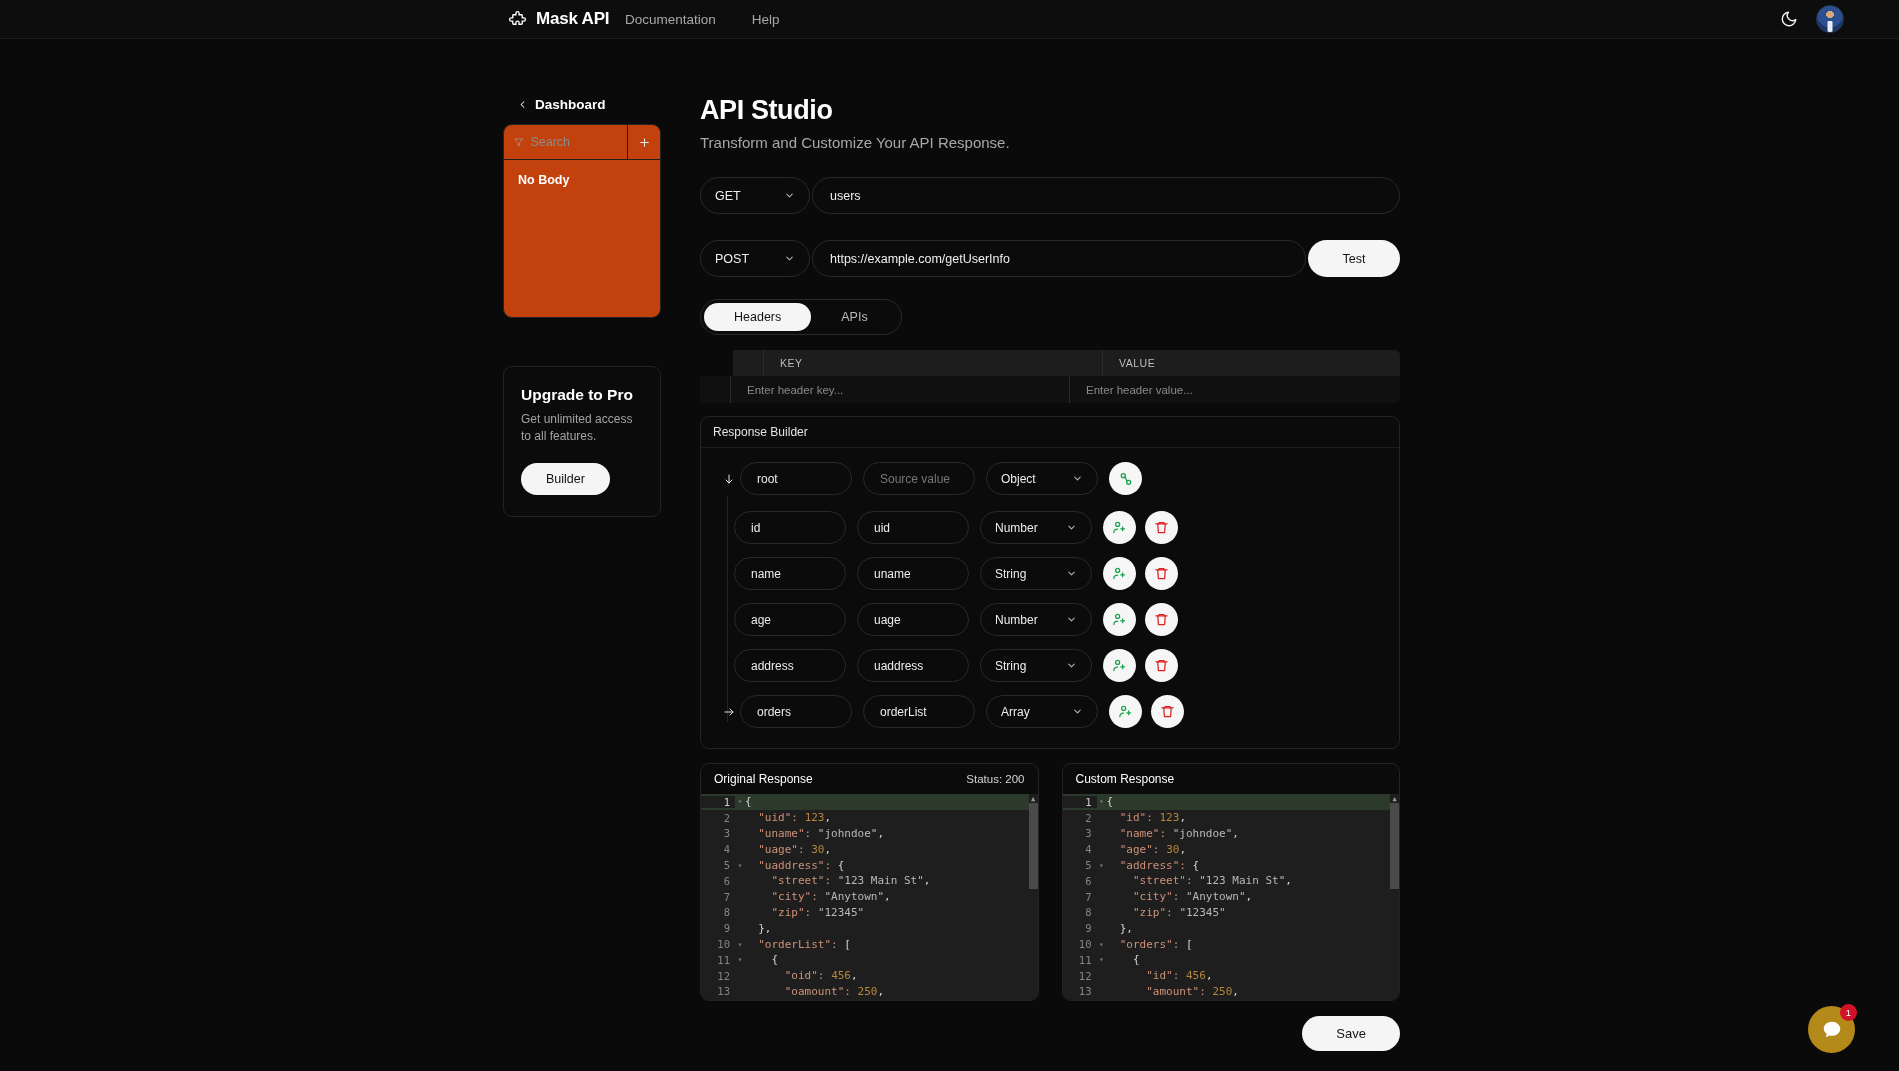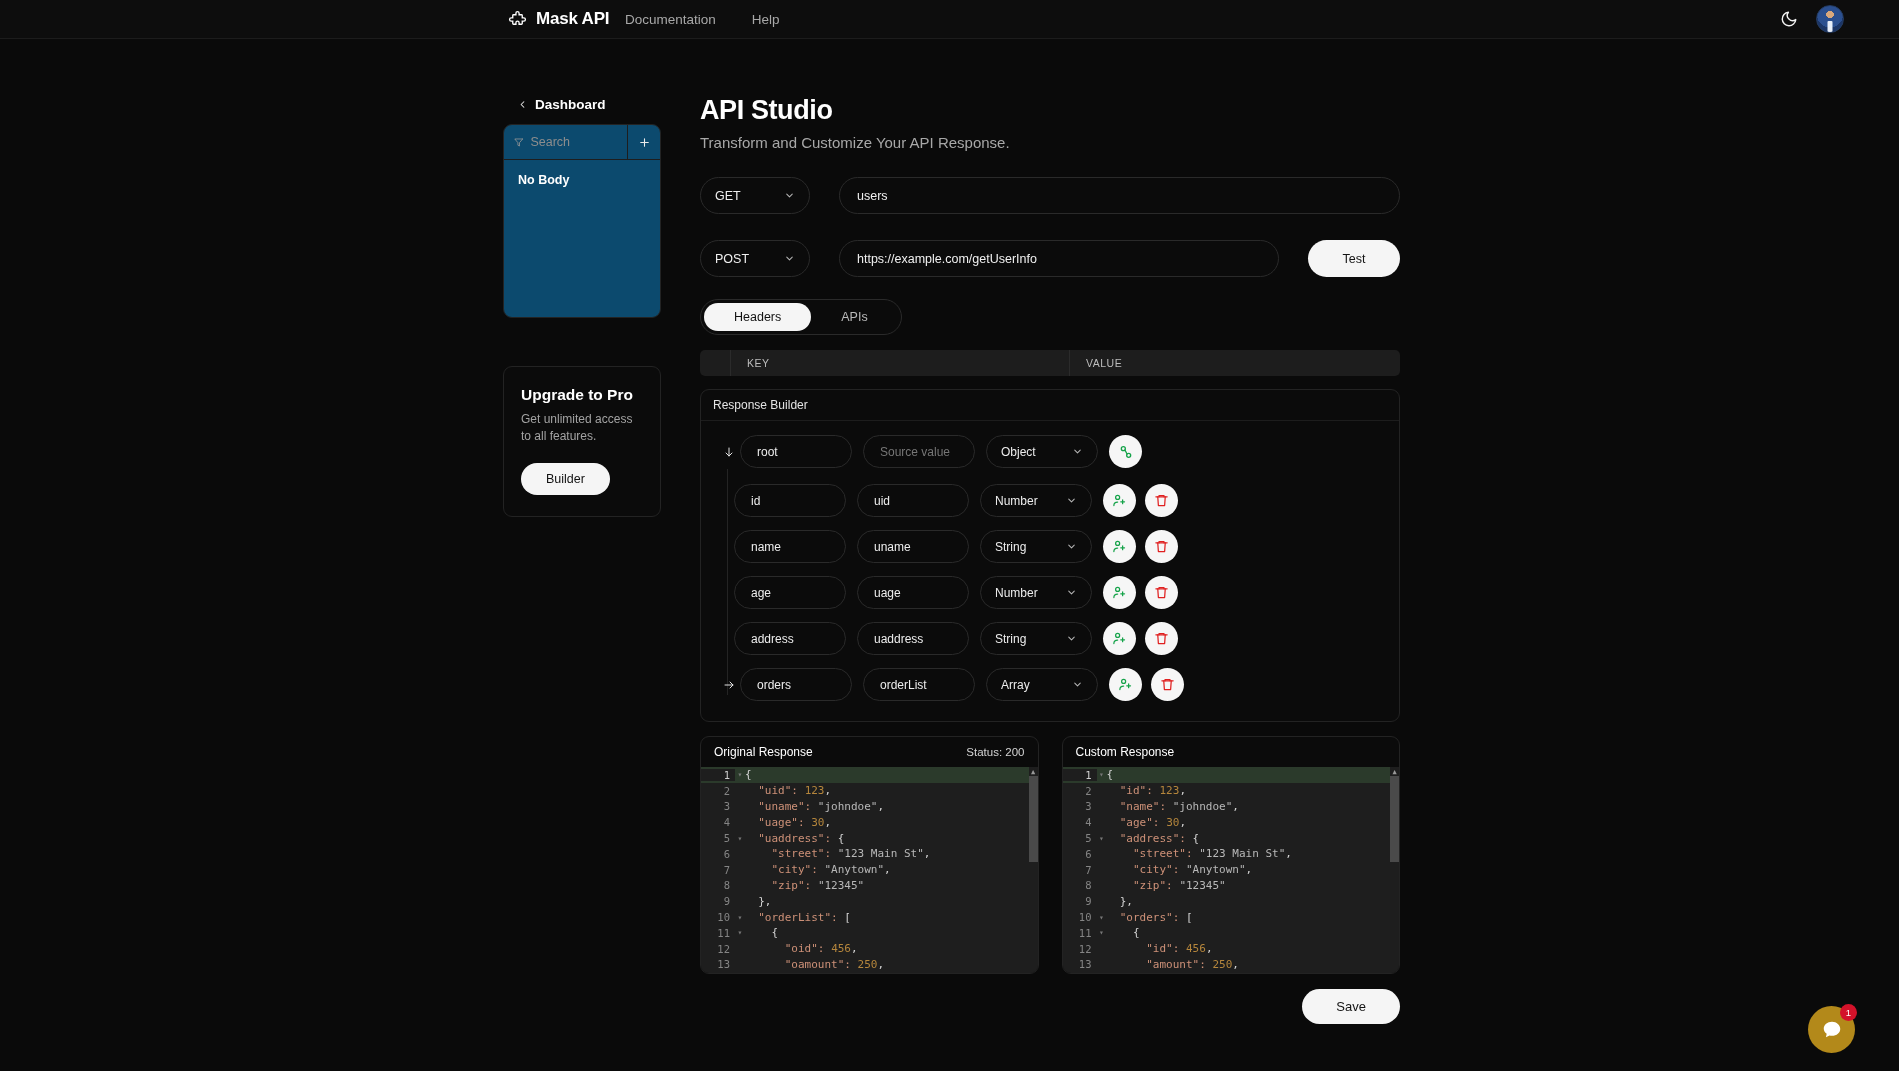--- a/index.html
+++ b/index.html
@@ -52,21 +52,21 @@
   .sidebar { position: absolute; left: 503px; top: 58px; width: 158px; }
   .dash-link {
     display: flex; align-items: center; gap: 7px;
     font-size: 13.5px; font-weight: bold; color: #ffffff;
     margin-left: 14px; margin-bottom: 12px; cursor: pointer;
   }
   .chev-left { width: 11px; height: 11px; display:block; color:#e6e6e6; }
 
   .api-card {
     border: 1px solid #232323; border-radius: 9px;
-    background: #0c4a6e; height: 194px; overflow: hidden;
+    background: #c2410c; height: 194px; overflow: hidden;
   }
   .api-search-row {
     display: flex; align-items: center; height: 35px;
     border-bottom: 1px solid #1e1e1e;
   }
   .api-search-field {
     flex: 1; display: flex; align-items: center; gap: 7px;
     padding-left: 10px; height: 100%;
   }
   .funnel-icon { width: 11px; height: 11px; color: #9a9a9a; display:block; }
@@ -97,21 +97,21 @@
     background: #f5f5f5; color: #111; border: 0; border-radius: 20px;
     font-family: "Liberation Sans", sans-serif;
     font-size: 12.5px; padding: 9px 25px; cursor: pointer;
   }
 
   
   .main { position: absolute; left: 700px; top: 56px; width: 700px; }
   .page-title { font-size: 27px; font-weight: bold; letter-spacing: -0.4px; }
   .page-sub { font-size: 15px; color: #a8a8a8; margin-top: 8px; }
 
-  .req-row { display: flex; align-items: center; gap: 29px; margin-top: 26px; }
+  .req-row { display: flex; align-items: center; gap: 2px; margin-top: 26px; }
   .method-select {
     width: 110px; height: 37px; border: 1px solid #2a2a2a; border-radius: 20px;
     background: #0b0b0b; color: #f0f0f0;
     font-family: "Liberation Sans", sans-serif; font-size: 12.5px;
     padding: 0 14px; display: flex; align-items: center;
     justify-content: space-between; cursor: pointer;
   }
   .chev-dn { width: 11px; height: 11px; color: #b6b6b6; display:block; }
   .url-input {
     flex: 1; height: 37px; border: 1px solid #2a2a2a; border-radius: 20px;
@@ -133,21 +133,21 @@
   }
   .tab {
     padding: 7px 30px; border-radius: 18px; font-size: 12.5px;
     color: #b9b9b9; cursor: pointer; border: 0; background: transparent;
     font-family: "Liberation Sans", sans-serif;
   }
   .tab.active { background: #f5f5f5; color: #121212; }
 
   .hdr-table { margin-top: 15px; border-radius: 5px; overflow: hidden; }
   .hdr-head {
-    display: flex; background: #1d1d1d; height: 26px; align-items: center;
+    display: flex; background: #1d1d1d; height: 26px; align-items: center; margin-left: 33px;
   }
   .hdr-body { display: flex; background: #101010; height: 27px; align-items: center; }
   .hdr-gutter { width: 31px; height: 100%; border-right: 1px solid #2b2b2b; }
   .hdr-cell-key { width: 339px; height: 100%; display:flex; align-items:center;
     padding-left: 16px; border-right: 1px solid #2b2b2b; }
   .hdr-cell-val { flex: 1; height: 100%; display:flex; align-items:center; padding-left: 16px; }
   .hdr-col-label { font-size: 10.5px; color: #bdbdbd; letter-spacing: 0.5px; }
   .hdr-ph { font-size: 11.5px; color: #8a8a8a; }
 
   
@@ -356,20 +356,29 @@
     <div class="hdr-table">
       <div class="hdr-head">
         <div class="hdr-gutter"></div>
         <div class="hdr-cell-key">
           <span class="hdr-col-label">KEY</span>
         </div>
         <div class="hdr-cell-val">
           <span class="hdr-col-label">VALUE</span>
         </div>
       </div>
+      <div class="hdr-body">
+        <div class="hdr-gutter"></div>
+        <div class="hdr-cell-key">
+          <span class="hdr-ph">Enter header key...</span>
+        </div>
+        <div class="hdr-cell-val">
+          <span class="hdr-ph">Enter header value...</span>
+        </div>
+      </div>
     </div>
 
     
     <div class="builder">
       <div class="builder-head">Response Builder</div>
       <div class="builder-body">
         <div class="tree-line"></div>
 
         <div class="node-row root">
           <div class="arrow-slot">

